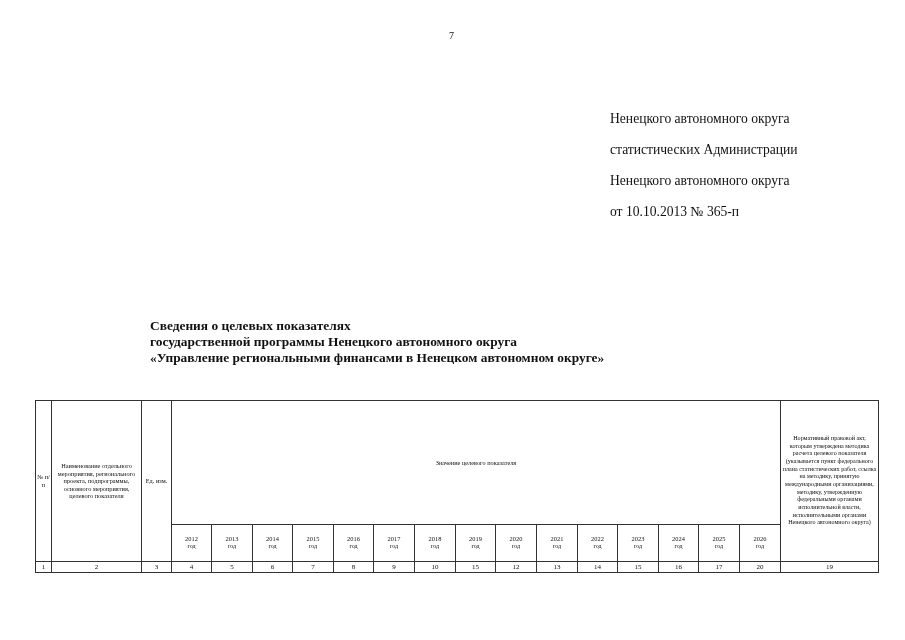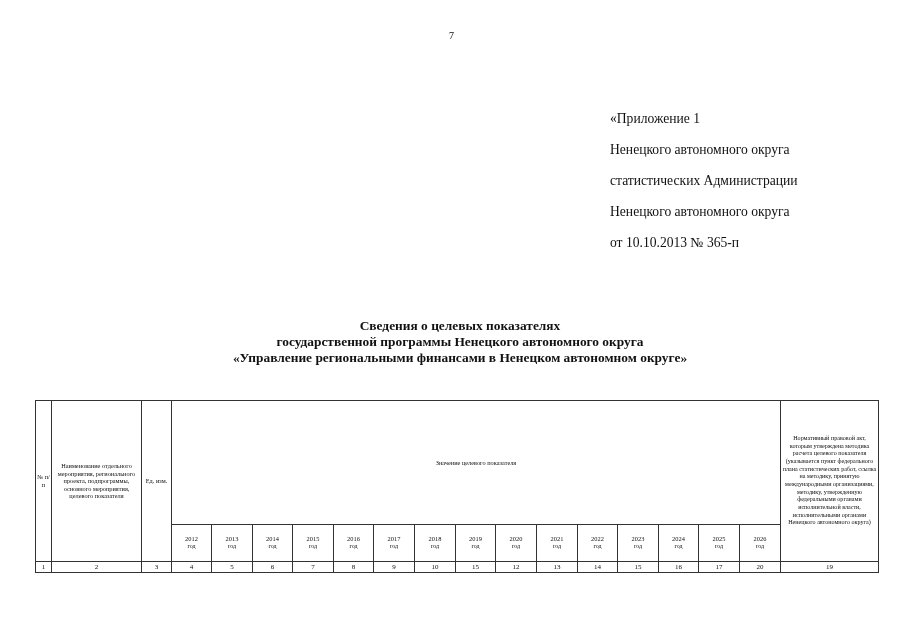--- a/index.html
+++ b/index.html
@@ -6,21 +6,21 @@
   body {
     width: 905px; height: 640px; background: #ffffff; position: relative; overflow: hidden;
     font-family: "Liberation Serif", "DejaVu Serif", serif; color: #111;
   }
   .page-number { position: absolute; left: 449px; top: 30px; font-size: 10px; }
   .appendix {
     position: absolute; left: 610px; top: 95px; width: 260px;
     font-size: 13.6px; line-height: 15.6px; white-space: pre-line;
   }
   .title {
-    position: absolute; left: 150px; top: 318px; width: 620px; text-align: center;
+    position: absolute; left: 150px; top: 318px; width: 620px; text-align: left;
     font-weight: bold; font-size: 13.4px; line-height: 15.8px;
   }
   .title div { white-space: nowrap; }
   table.grid {
     position: absolute; left: 35px; top: 400px;
     border-collapse: collapse; table-layout: fixed;
     font-size: 6.3px; line-height: 7.6px;
   }
   table.grid td {
     border: 1px solid #333; text-align: center; vertical-align: middle; padding: 0 1px;
@@ -32,21 +32,20 @@
   .yr-label { display: block; font-size: 6.4px; }
   .yr-unit { display: block; font-size: 6px; }
   .col19-text { font-size: 6.1px; line-height: 7.65px; }
 </style>
 </head>
 <body>
 
 <div class="page-number">7</div>
 
 <div class="appendix">
-  <div>«Приложение 1</div>
   <div>Ненецкого автономного округа</div>
   <div>статистических Администрации</div>
   <div>Ненецкого автономного округа</div>
   <div>от 10.10.2013 № 365-п</div>
 </div>
 
 <div class="title">
   <div>Сведения о целевых показателях</div>
   <div>государственной программы Ненецкого автономного округа</div>
   <div>«Управление региональными финансами в Ненецком автономном округе»</div>

